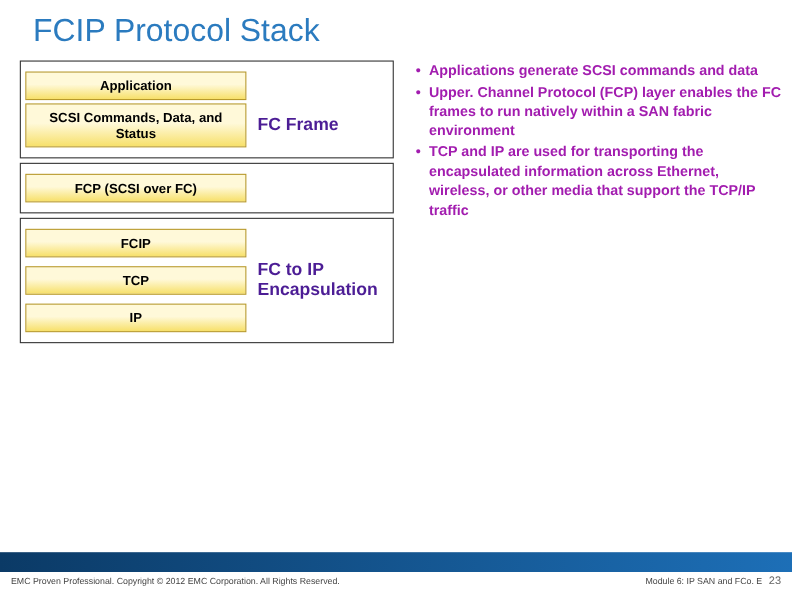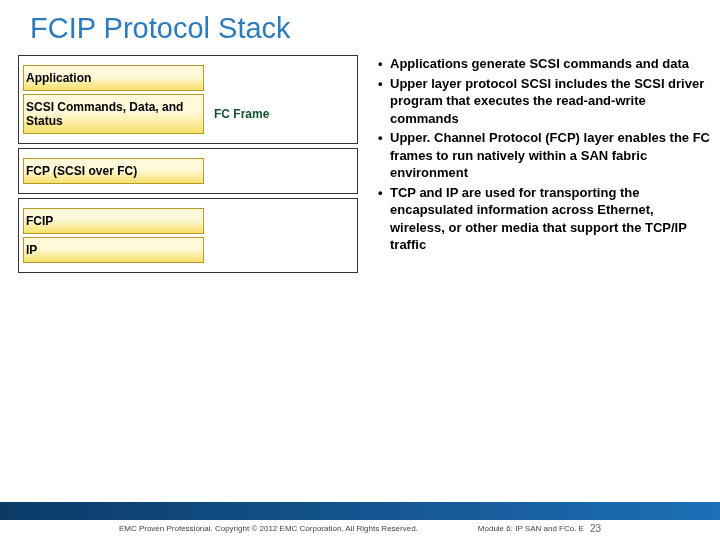--- a/index.html
+++ b/index.html
@@ -36,35 +36,36 @@
     display: flex;
     align-items: center;
     margin: 3px 0;
   }
   .layer-box {
     background: linear-gradient(to bottom, #fff9d9 0%, #fff9d9 45%, #f7e06a 100%);
     border: 1px solid #b89a2a;
     font-size: 12px;
     font-weight: 700;
     color: #000;
+    text-align: center;
     padding: 5px 2px;
-    width: 181px;
+    width: 201px;
     flex-shrink: 0;
   }
   .ann {
-    font-size: 12px;
+    font-size: 16px;
     font-weight: 700;
-    color: #14532d;
+    color: #4c1d95;
     padding-left: 10px;
   }
   .right-col {
     flex: 1;
     font-size: 13px;
     font-weight: 700;
-    color: #000000;
+    color: #a21caf;
     line-height: 1.35;
   }
   .right-col ul {
     list-style: none;
     padding-left: 14px;
   }
   .right-col li {
     position: relative;
     padding-left: 12px;
     margin-bottom: 2px;
@@ -81,21 +82,21 @@
     left: 0;
     right: 0;
     height: 38px;
   }
   .footer-bar {
     height: 18px;
     background: linear-gradient(to right, #0b3a66 0%, #1d6fb7 100%);
   }
   .footer-text {
     display: flex;
-    justify-content: center;
+    justify-content: space-between;
     align-items: center;
     padding: 3px 10px 0 10px;
     font-size: 8px;
     color: #444;
     gap: 44px;
   }
   .footer-left { }
   .footer-right { display: flex; align-items: center; gap: 6px; }
   .footer-mod { font-size: 8px; margin-left: 16px; }
   .pagenum { font-size: 10px; color: #666; }
@@ -125,32 +126,35 @@
         <div class="ann"></div>
       </div>
     </div>
 
     <div class="stack-group">
       <div class="stack-row">
         <div class="layer-box">FCIP</div>
         <div class="ann"></div>
       </div>
       <div class="stack-row">
+        <div class="layer-box">TCP</div>
+        <div class="ann">FC to IP Encapsulation</div>
+      </div>
+      <div class="stack-row">
         <div class="layer-box">IP</div>
         <div class="ann"></div>
       </div>
     </div>
 
 
   </div>
 
   <div class="right-col">
     <ul>
       <li>Applications generate SCSI commands and data</li>
-      <li>Upper layer protocol SCSI includes the SCSI driver program that executes the read-and-write commands</li>
       <li>Upper. Channel Protocol (FCP) layer enables the FC frames to run natively within a SAN fabric environment</li>
       <li>TCP and IP are used for transporting the encapsulated information across Ethernet, wireless, or other media that support the TCP/IP traffic</li>
     </ul>
   </div>
 </div>
 
 <div class="footer">
   <div class="footer-bar"></div>
   <div class="footer-text">
     <div class="footer-left">EMC Proven Professional. Copyright © 2012 EMC Corporation. All Rights Reserved.</div>

